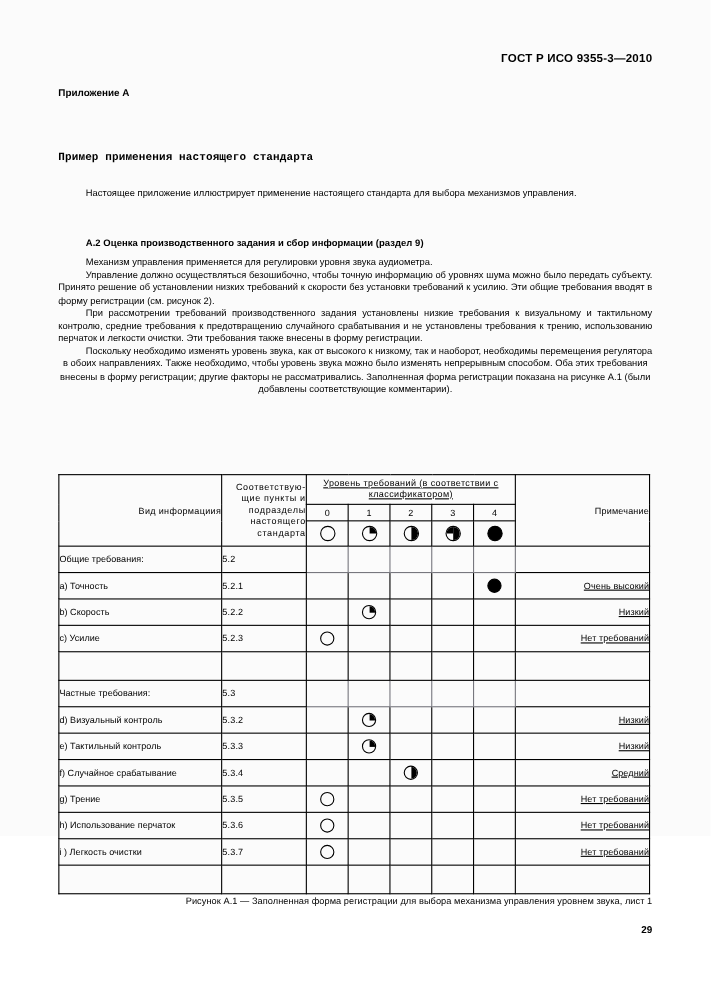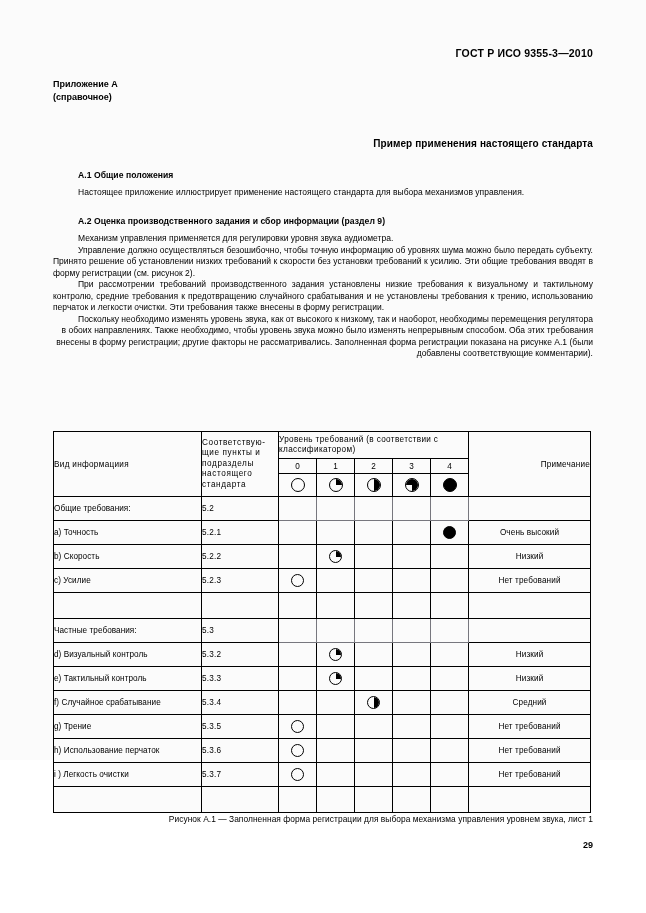--- a/index.html
+++ b/index.html
@@ -53,24 +53,25 @@
     font-weight: bold;
     line-height: 13px;
   }
   .annex-sub { font-weight: bold; }
 
   .main-title {
     position: absolute;
     left: 0;
     top: 138px;
     width: 540px;
-    text-align: right;
+    text-align: left;
     font-size: 10px;
     font-weight: bold;
     letter-spacing: 0.1px;
+    font-family: Liberation Mono, monospace;
   }
 
   
   .sect {
     position: absolute;
     left: 0;
     width: 540px;
   }
   .sect-head {
     font-size: 8.6px;
@@ -79,21 +80,21 @@
     letter-spacing: 0.05px;
   }
   p.para {
     margin: 0;
     font-size: 8.5px;
     line-height: 11.55px;
     text-align: justify;
     text-indent: 25px;
     letter-spacing: 0.01px;
   }
-  p.para.last { text-align: right; }
+  p.para.last { text-align: center; }
 
   
   .tbl-wrap {
     position: absolute;
     left: 0;
     top: 431px;
     width: 535px;
   }
   table.reg {
     border-collapse: collapse;
@@ -109,38 +110,39 @@
     background: #fbfbfb;
   }
 
   
   col.c-info  { width: 148px; }
   col.c-ref   { width: 77px; }
   col.c-lvl   { width: 38px; }
   col.c-note  { width: 122px; }
 
   th.hd-info {
-    text-align: left;
+    text-align: right;
     font-size: 8px;
     letter-spacing: 0.3px;
   }
   th.hd-ref {
-    text-align: left;
+    text-align: right;
     font-size: 7.4px;
     line-height: 10.5px;
     letter-spacing: 0.6px;
     padding: 3px 4px;
   }
   th.hd-lvlgroup {
-    text-align: left;
+    text-align: center;
     font-size: 7.6px;
     line-height: 10.5px;
     letter-spacing: 0.35px;
     padding: 4px 2px 4px 2px;
     height: 26px;
+    text-decoration: underline;
   }
   th.hd-note {
     text-align: right;
     font-size: 8px;
     letter-spacing: 0.2px;
   }
   td.lvl-num {
     text-align: center;
     font-size: 8px;
     height: 14px;
@@ -160,24 +162,25 @@
   }
   td.cell-ref {
     text-align: left;
     font-size: 8.4px;
     letter-spacing: 0.2px;
   }
   td.cell-mark {
     text-align: center;
   }
   td.cell-note {
-    text-align: center;
+    text-align: right;
     padding-right: 8px;
     font-size: 8.2px;
     letter-spacing: 0.1px;
+    text-decoration: underline;
   }
   tr.spacer td { height: 25px; }
   tr.spacer td.cell-mark { border-left-color: #000; }
 
   
   tr.group td.cell-mark {
     border: 1.6px solid #77777e;
     background: #fbfbfb;
   }
 
@@ -234,27 +237,25 @@
 </head>
 <body>
 
 <div class="page">
   <div class="content">
 
     <div class="doc-header">ГОСТ Р ИСО 9355-3—2010</div>
 
     <div class="annex-block">
       <div>Приложение А</div>
-      <div class="annex-sub">(справочное)</div>
     </div>
 
     <div class="main-title">Пример применения настоящего стандарта</div>
 
     <div class="sect" style="top:170px;">
-      <div class="sect-head">А.1 Общие положения</div>
       <p class="para">Настоящее приложение иллюстрирует применение настоящего стандарта для выбора механизмов управления.</p>
     </div>
 
     <div class="sect" style="top:216px;">
       <div class="sect-head">А.2 Оценка производственного задания и сбор информации (раздел 9)</div>
       <p class="para">Механизм управления применяется для регулировки уровня звука аудиометра.</p>
       <p class="para">Управление должно осуществляться безошибочно, чтобы точную информацию об уровнях шума можно было передать субъекту. Принято решение об установлении низких требований к скорости без установки требований к усилию. Эти общие требования вводят в форму регистрации (см. рисунок 2).</p>
       <p class="para">При рассмотрении требований производственного задания установлены низкие требования к визуальному и тактильному контролю, средние требования к предотвращению случайного срабатывания и не установлены требования к трению, использованию перчаток и легкости очистки. Эти требования также внесены в форму регистрации.</p>
       <p class="para last">Поскольку необходимо изменять уровень звука, как от высокого к низкому, так и наоборот, необходимы перемещения регулятора в обоих направлениях. Также необходимо, чтобы уровень звука можно было изменять непрерывным способом. Оба этих требования внесены в форму регистрации; другие факторы не рассматривались. Заполненная форма регистрации показана на рисунке А.1 (были добавлены соответствующие комментарии).</p>
     </div>

